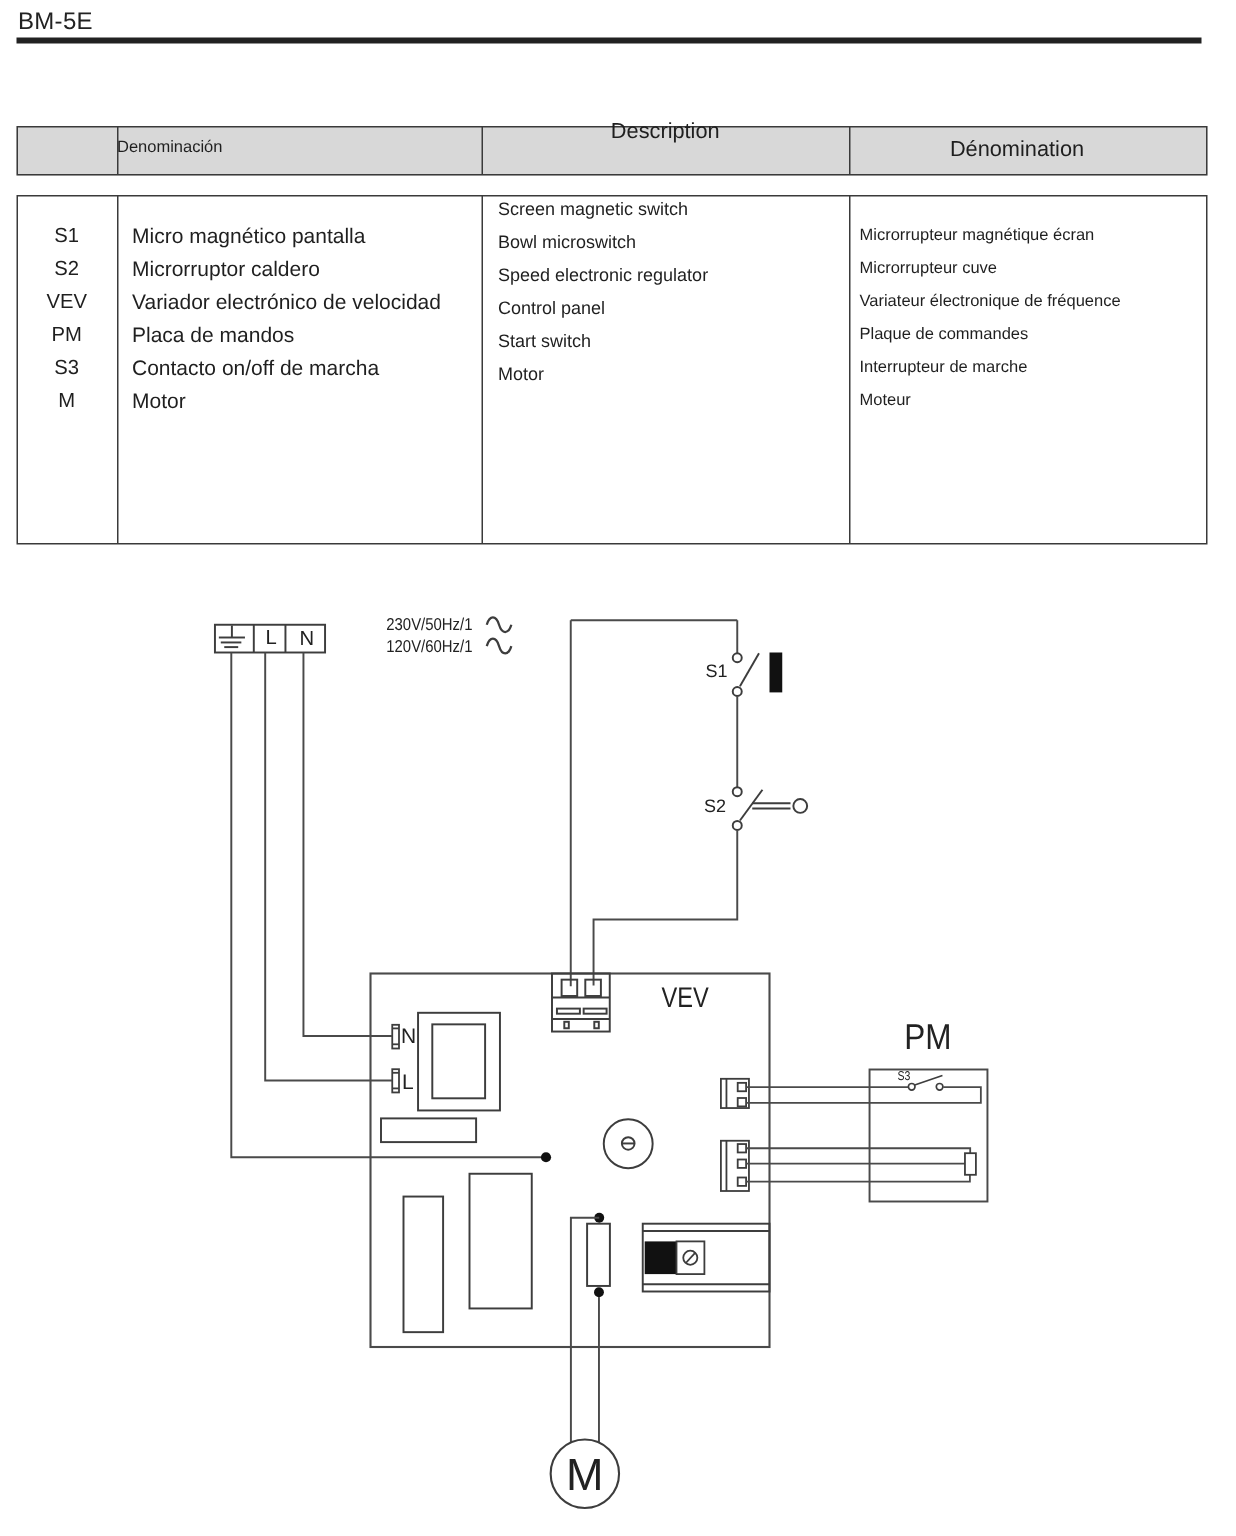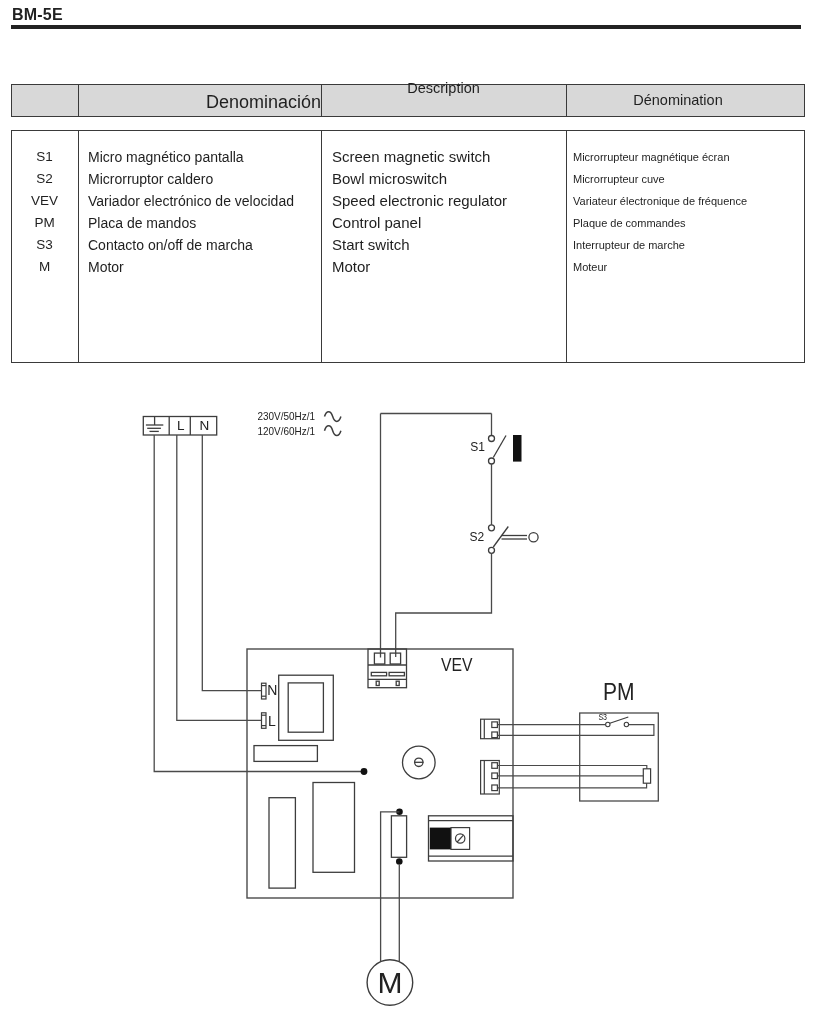--- a/index.html
+++ b/index.html
@@ -2,51 +2,51 @@
 <html><head>
 <meta charset="utf-8">
 <style>
   html,body{margin:0;padding:0;background:#ffffff;}
   body{width:824px;height:1024px;position:relative;font-family:"Liberation Sans",sans-serif;color:#1f1f1f;overflow:hidden;}
   .abs{position:absolute;}
 </style>
 </head>
 <body>
 
-<div class="abs" style="left:12px;top:6px;font-size:16px;font-weight:bold;letter-spacing:0.2px;color:#222;">BM-5E</div>
+<div class="abs" style="left:12px;top:6px;font-size:16px;font-weight:normal;letter-spacing:0.2px;color:#222;">BM-5E</div>
 
 <div class="abs" style="left:11px;top:25px;width:790px;height:3.6px;background:#222;"></div>
 
 <div class="abs" style="left:11px;top:83.5px;width:794px;height:33px;background:#d8d8d8;border:1.2px solid #3a3a3a;box-sizing:border-box;"></div>
 
 <div class="abs" style="left:77.5px;top:84px;width:1.2px;height:32px;background:#3a3a3a;"></div>
 
 <div class="abs" style="left:320.5px;top:84px;width:1.2px;height:32px;background:#3a3a3a;"></div>
 
 <div class="abs" style="left:565.5px;top:84px;width:1.2px;height:32px;background:#3a3a3a;"></div>
 
-<div class="abs" style="left:78px;top:92px;width:243px;text-align:right;font-size:18px;">Denominación</div>
+<div class="abs" style="left:78px;top:92px;width:243px;text-align:left;font-size:11px;">Denominación</div>
 
 <div class="abs" style="left:321px;top:80px;width:245px;text-align:center;font-size:14.5px;">Description</div>
 
 <div class="abs" style="left:566px;top:92px;width:224px;text-align:center;font-size:14.5px;">Dénomination</div>
 
 <div class="abs" style="left:11px;top:129.5px;width:794px;height:233px;border:1.2px solid #3a3a3a;box-sizing:border-box;background:#fff;"></div>
 
 <div class="abs" style="left:77.5px;top:130px;width:1.2px;height:232px;background:#3a3a3a;"></div>
 
 <div class="abs" style="left:320.5px;top:130px;width:1.2px;height:232px;background:#3a3a3a;"></div>
 
 <div class="abs" style="left:565.5px;top:130px;width:1.2px;height:232px;background:#3a3a3a;"></div>
 
 <div class="abs" style="left:11px;top:146px;width:67px;text-align:center;font-size:13.5px;line-height:22.1px;">S1<br>S2<br>VEV<br>PM<br>S3<br>M</div>
 
 <div class="abs" style="left:88px;top:146px;font-size:14px;line-height:22.1px;">Micro magnético pantalla<br>Microrruptor caldero<br>Variador electrónico de velocidad<br>Placa de mandos<br>Contacto on/off de marcha<br>Motor</div>
 
-<div class="abs" style="left:332px;top:146px;font-size:15px;line-height:22.1px;">Screen magnetic switch<br>Bowl microswitch<br>Speed electronic regulator<br>Control panel<br>Start switch<br>Motor</div>
+<div class="abs" style="left:332px;top:128px;font-size:12px;line-height:22.1px;">Screen magnetic switch<br>Bowl microswitch<br>Speed electronic regulator<br>Control panel<br>Start switch<br>Motor</div>
 
 <div class="abs" style="left:573px;top:146px;font-size:11px;line-height:22.1px;">Microrrupteur magnétique écran<br>Microrrupteur cuve<br>Variateur électronique de fréquence<br>Plaque de commandes<br>Interrupteur de marche<br>Moteur</div>
 
 <svg class="abs" style="left:0;top:0;" width="824" height="1024" viewBox="0 0 824 1024" fill="none" stroke-linecap="butt">
 
 <g stroke="#3d3d3d" stroke-width="1.3">
   <rect x="143.3" y="416.5" width="73.4" height="18.5"></rect>
   <line x1="169.2" y1="416.5" x2="169.2" y2="435"></line>
   <line x1="190.3" y1="416.5" x2="190.3" y2="435"></line>
 </g>

